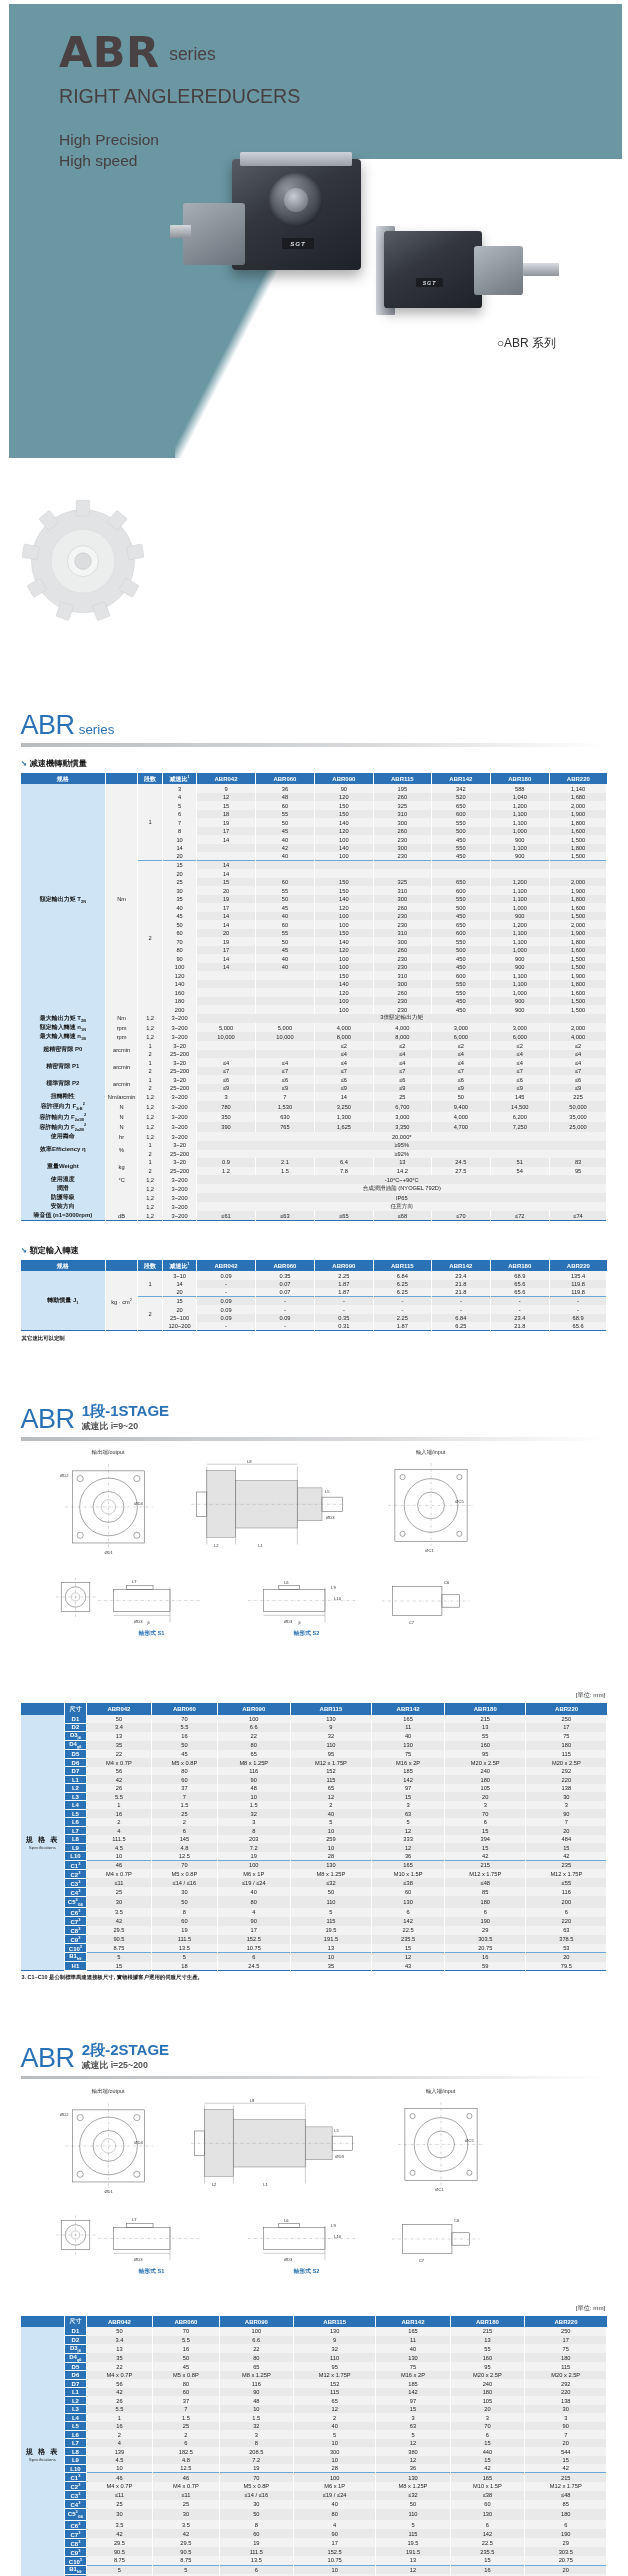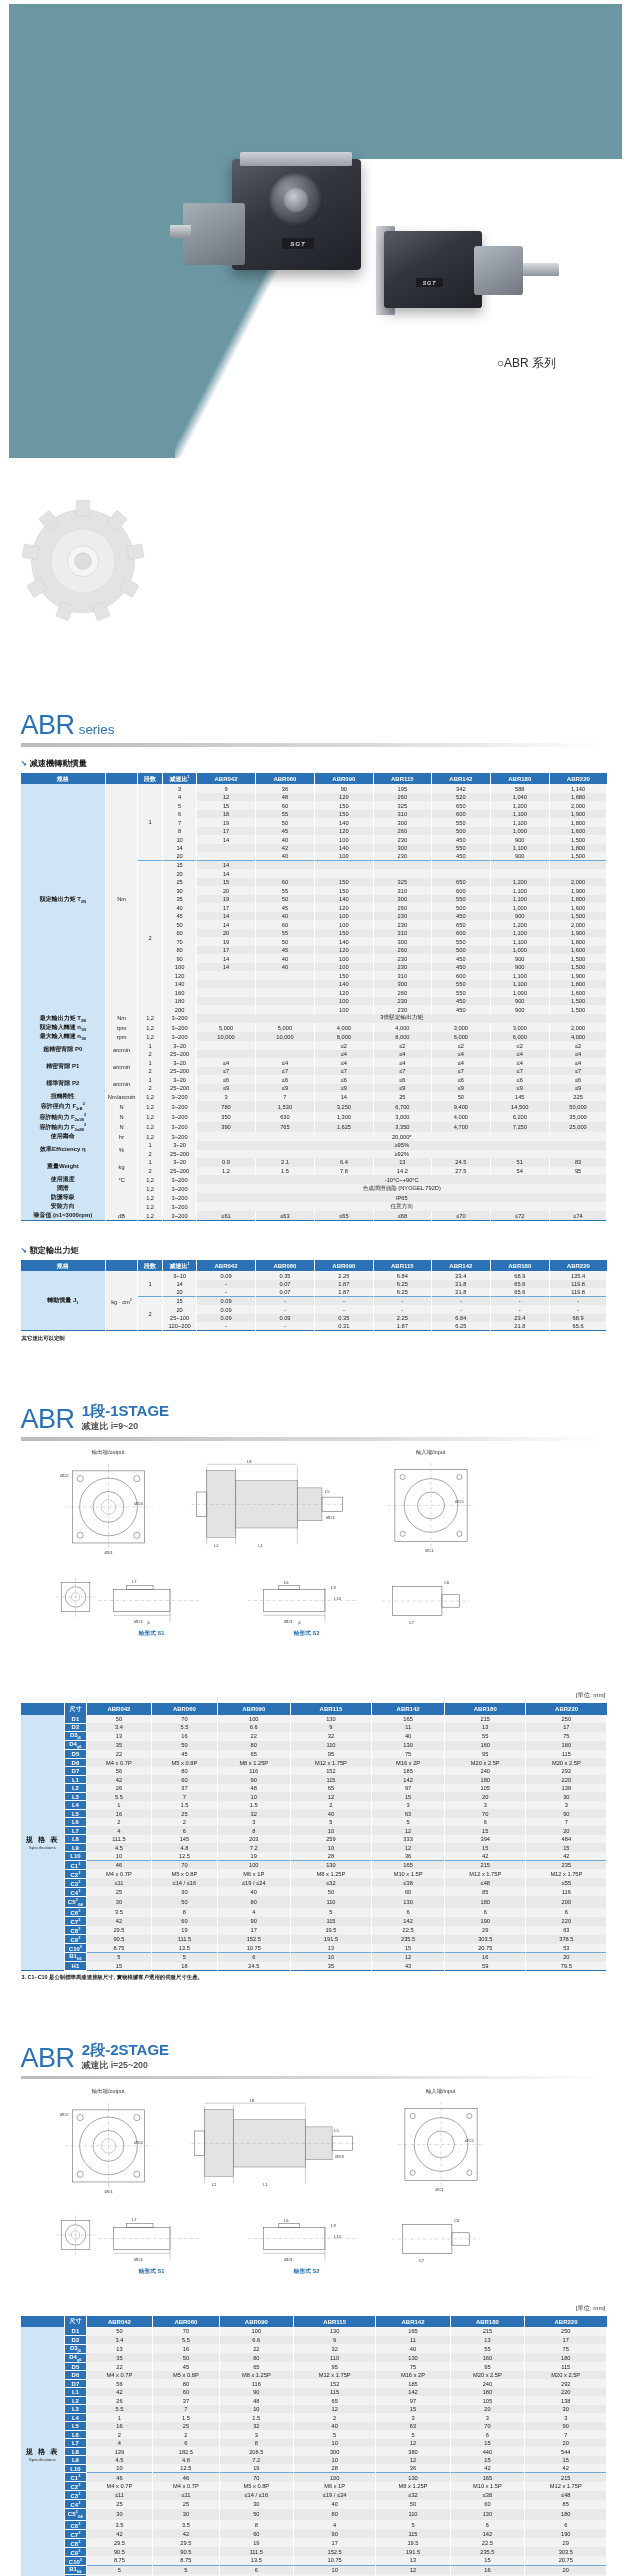--- a/index.html
+++ b/index.html
@@ -39,21 +39,21 @@
     margin-left: 7.2px; vertical-align: 7.2px; font-weight: 400;
   }
   .hero-sub1 {
     font-size: 19.6px; color: #463f3f; margin-top: 12.4px; letter-spacing: 0px;
     font-weight: 400;
   }
   .hero-sub2 { font-size: 15.5px; color: #463f3f; margin-top: 23px; font-weight: 400; }
   .hero-sub3 { font-size: 15.5px; color: #463f3f; margin-top: 3.1px; font-weight: 400; }
 
   .hero-cn {
-    position: absolute; right: 72px; top: 355px; font-size: 12px;
+    position: absolute; right: 72px; top: 335px; font-size: 12px;
     color: #2b2b2b; z-index: 6;
   }
 
   
   .prod-wrap { position: absolute; left: 170px; top: 149px; width: 412px; height: 268px; z-index: 4; }
   .gearbox {
     position: absolute; background: linear-gradient(145deg,#4b4f58 0%,#2a2d34 45%,#1c1e23 100%);
     border-radius: 2.1px;
   }
   .gb-big { left: 62px; top: 10.3px; width: 129px; height: 111px;
@@ -196,20 +196,27 @@
 </style>
 </head>
 <body>
 
 <div class="hero">
   <div class="hero-teal"></div>
   <div class="hero-teal-lower"></div>
   <div class="hero-white-wedge"></div>
   <div class="hero-diag"></div>
 
+  <div class="hero-txt">
+    <span class="hero-abr">ABR</span>
+    <span class="hero-series">series</span>
+    <div class="hero-sub1">RIGHT ANGLEREDUCERS</div>
+    <div class="hero-sub2">High Precision</div>
+    <div class="hero-sub3">High speed</div>
+  </div>
 
   <div class="prod-wrap">
     <div class="gearbox gb-big"></div>
     <div class="gb-flange-top"></div>
     <div class="gb-circle"></div>
     <div class="gearbox gb-left-body"></div>
     <div class="gb-shaft-l"></div>
     <div class="brand-plate">SGT</div>
 
     <div class="gb-small-flange"></div>
@@ -788,21 +795,21 @@
           <td>≤68</td>
           <td>≤70</td>
           <td>≤72</td>
           <td>≤74</td>
         </tr>
       </tbody>
   </table>
 
   <div class="sub-title" style="margin-top:24px">
     <span class="arrow-sw">↘</span>
-    <span>額定輸出力矩</span>
+    <span>額定輸入轉速</span>
   </div>
 
   <table class="tbl-top tbl-bot">
     <thead>
       <tr>
         <th style="width:85px">规格</th>
         <th style="width:32px" class="th-blank"></th>
         <th style="width:25px">段数</th>
         <th style="width:34px"><span>减速比</span><span class="sup">1</span></th>
         <th>ABR042</th>

